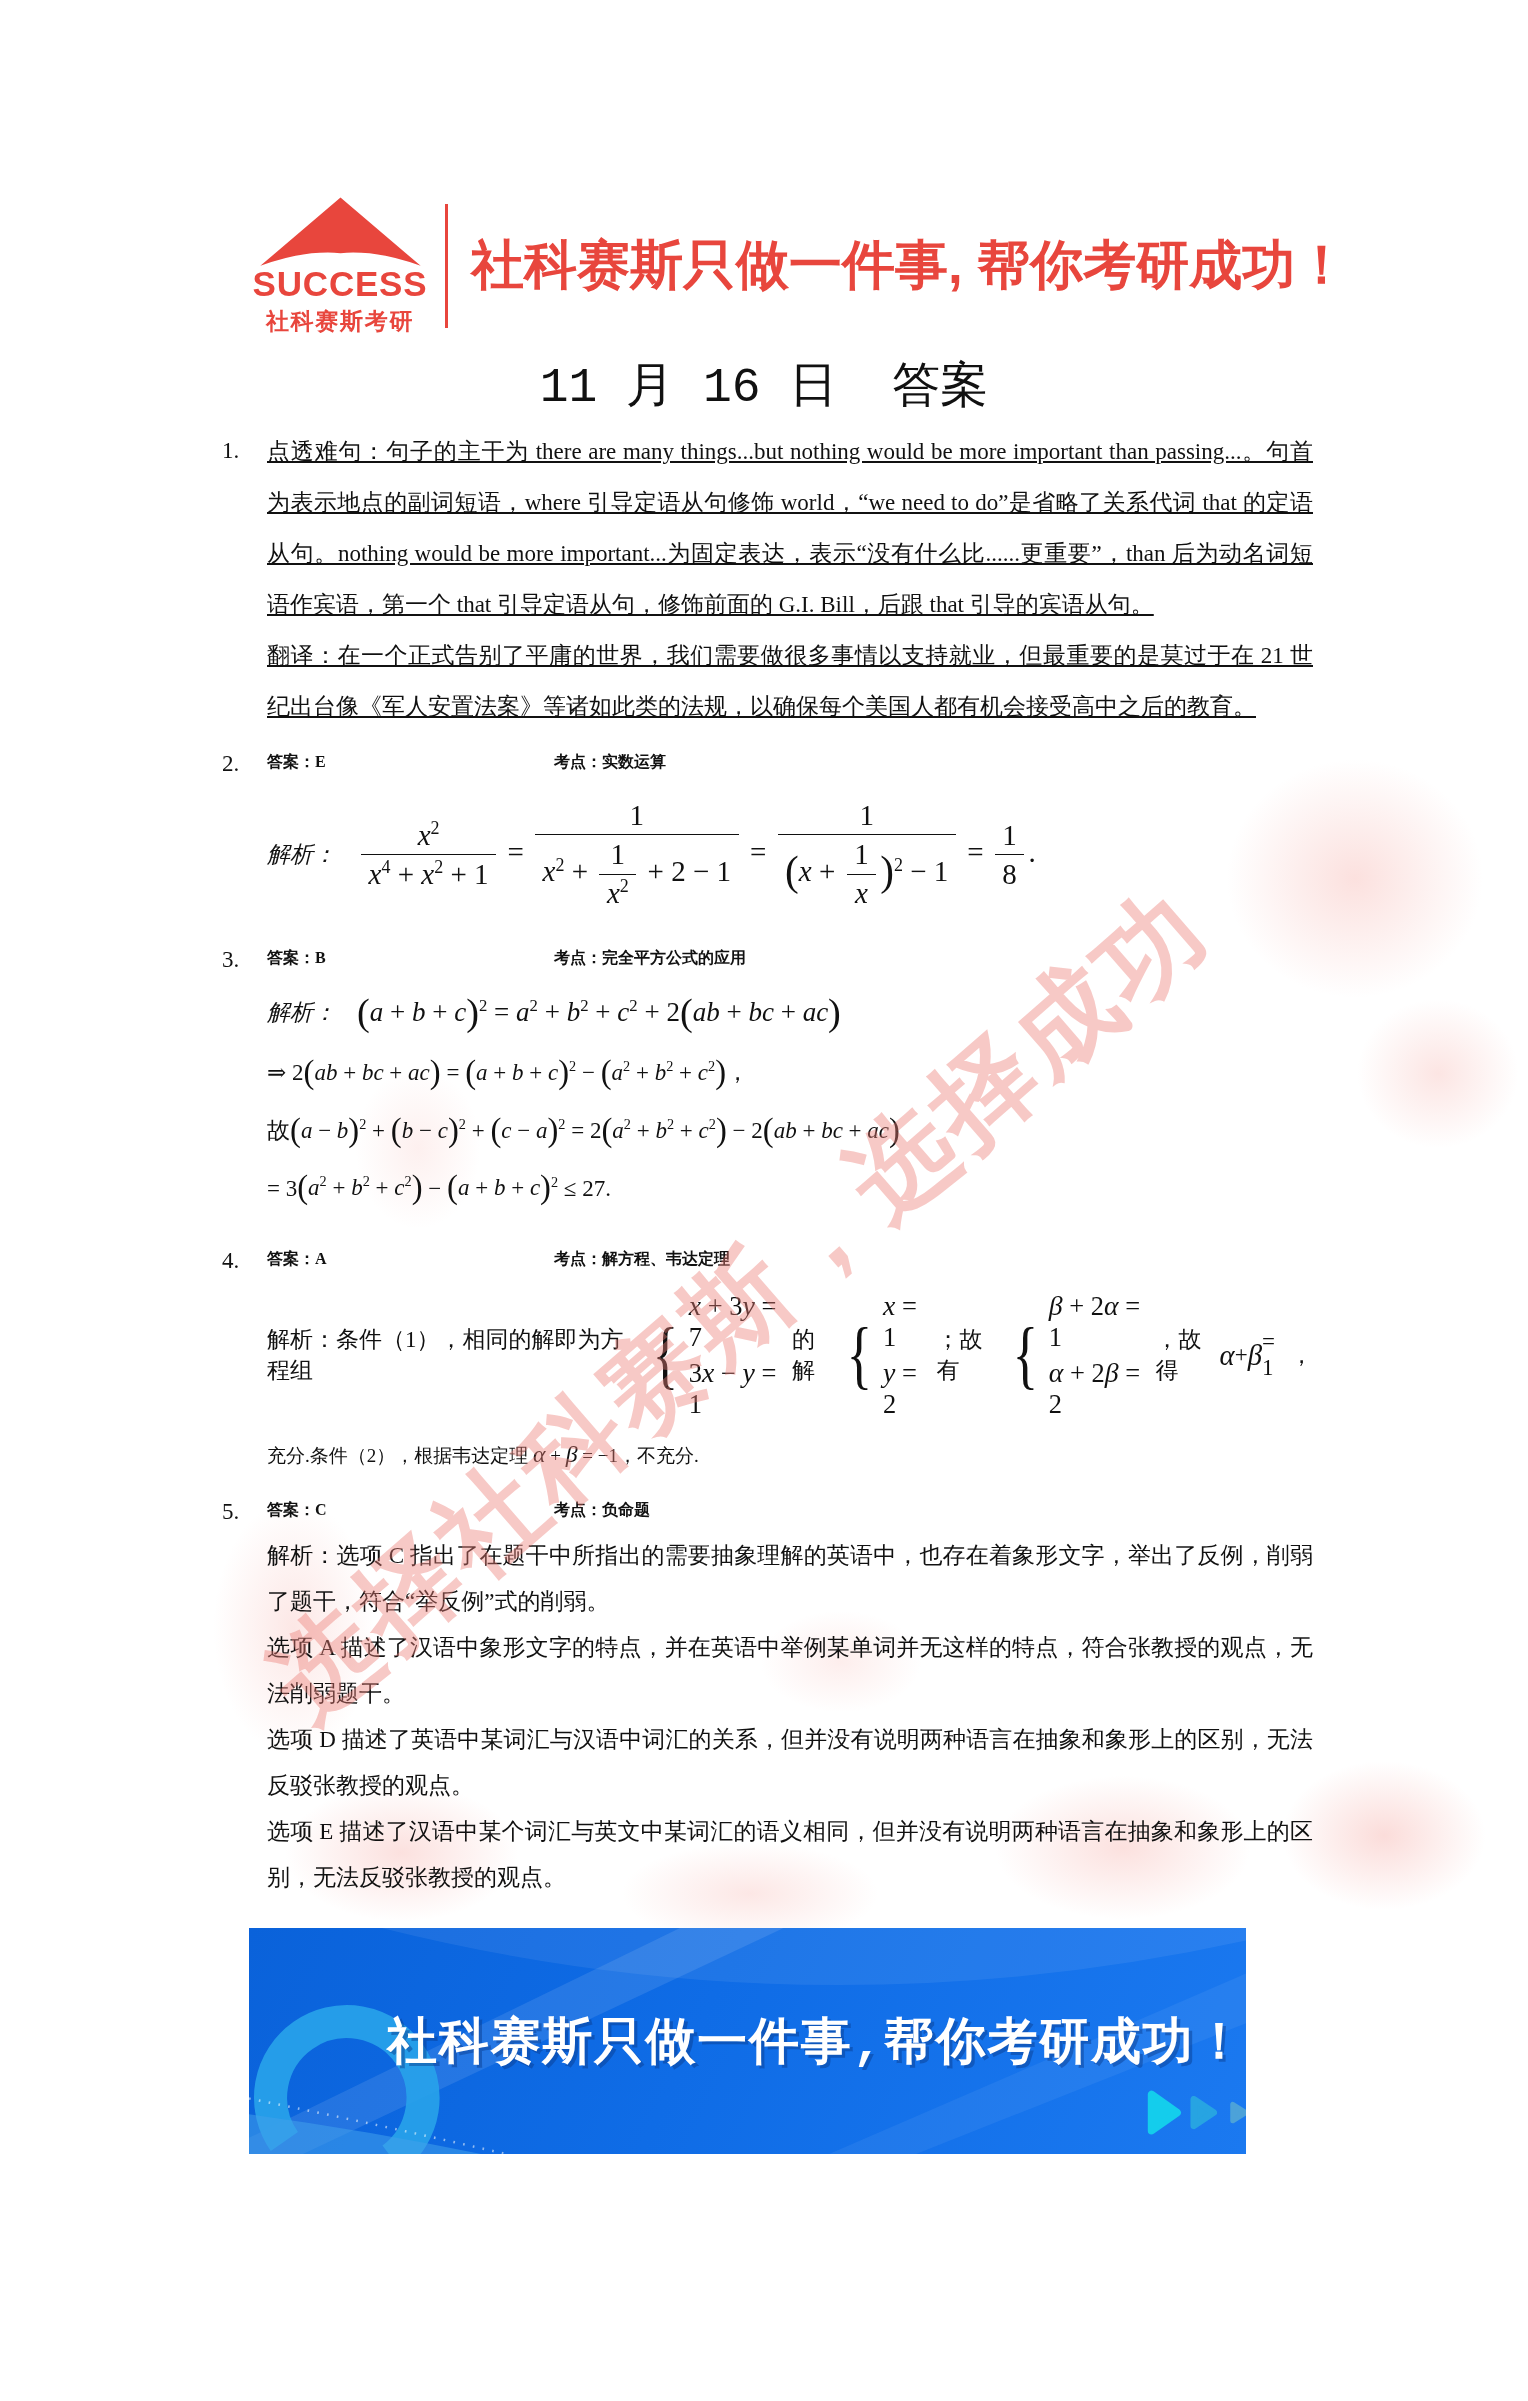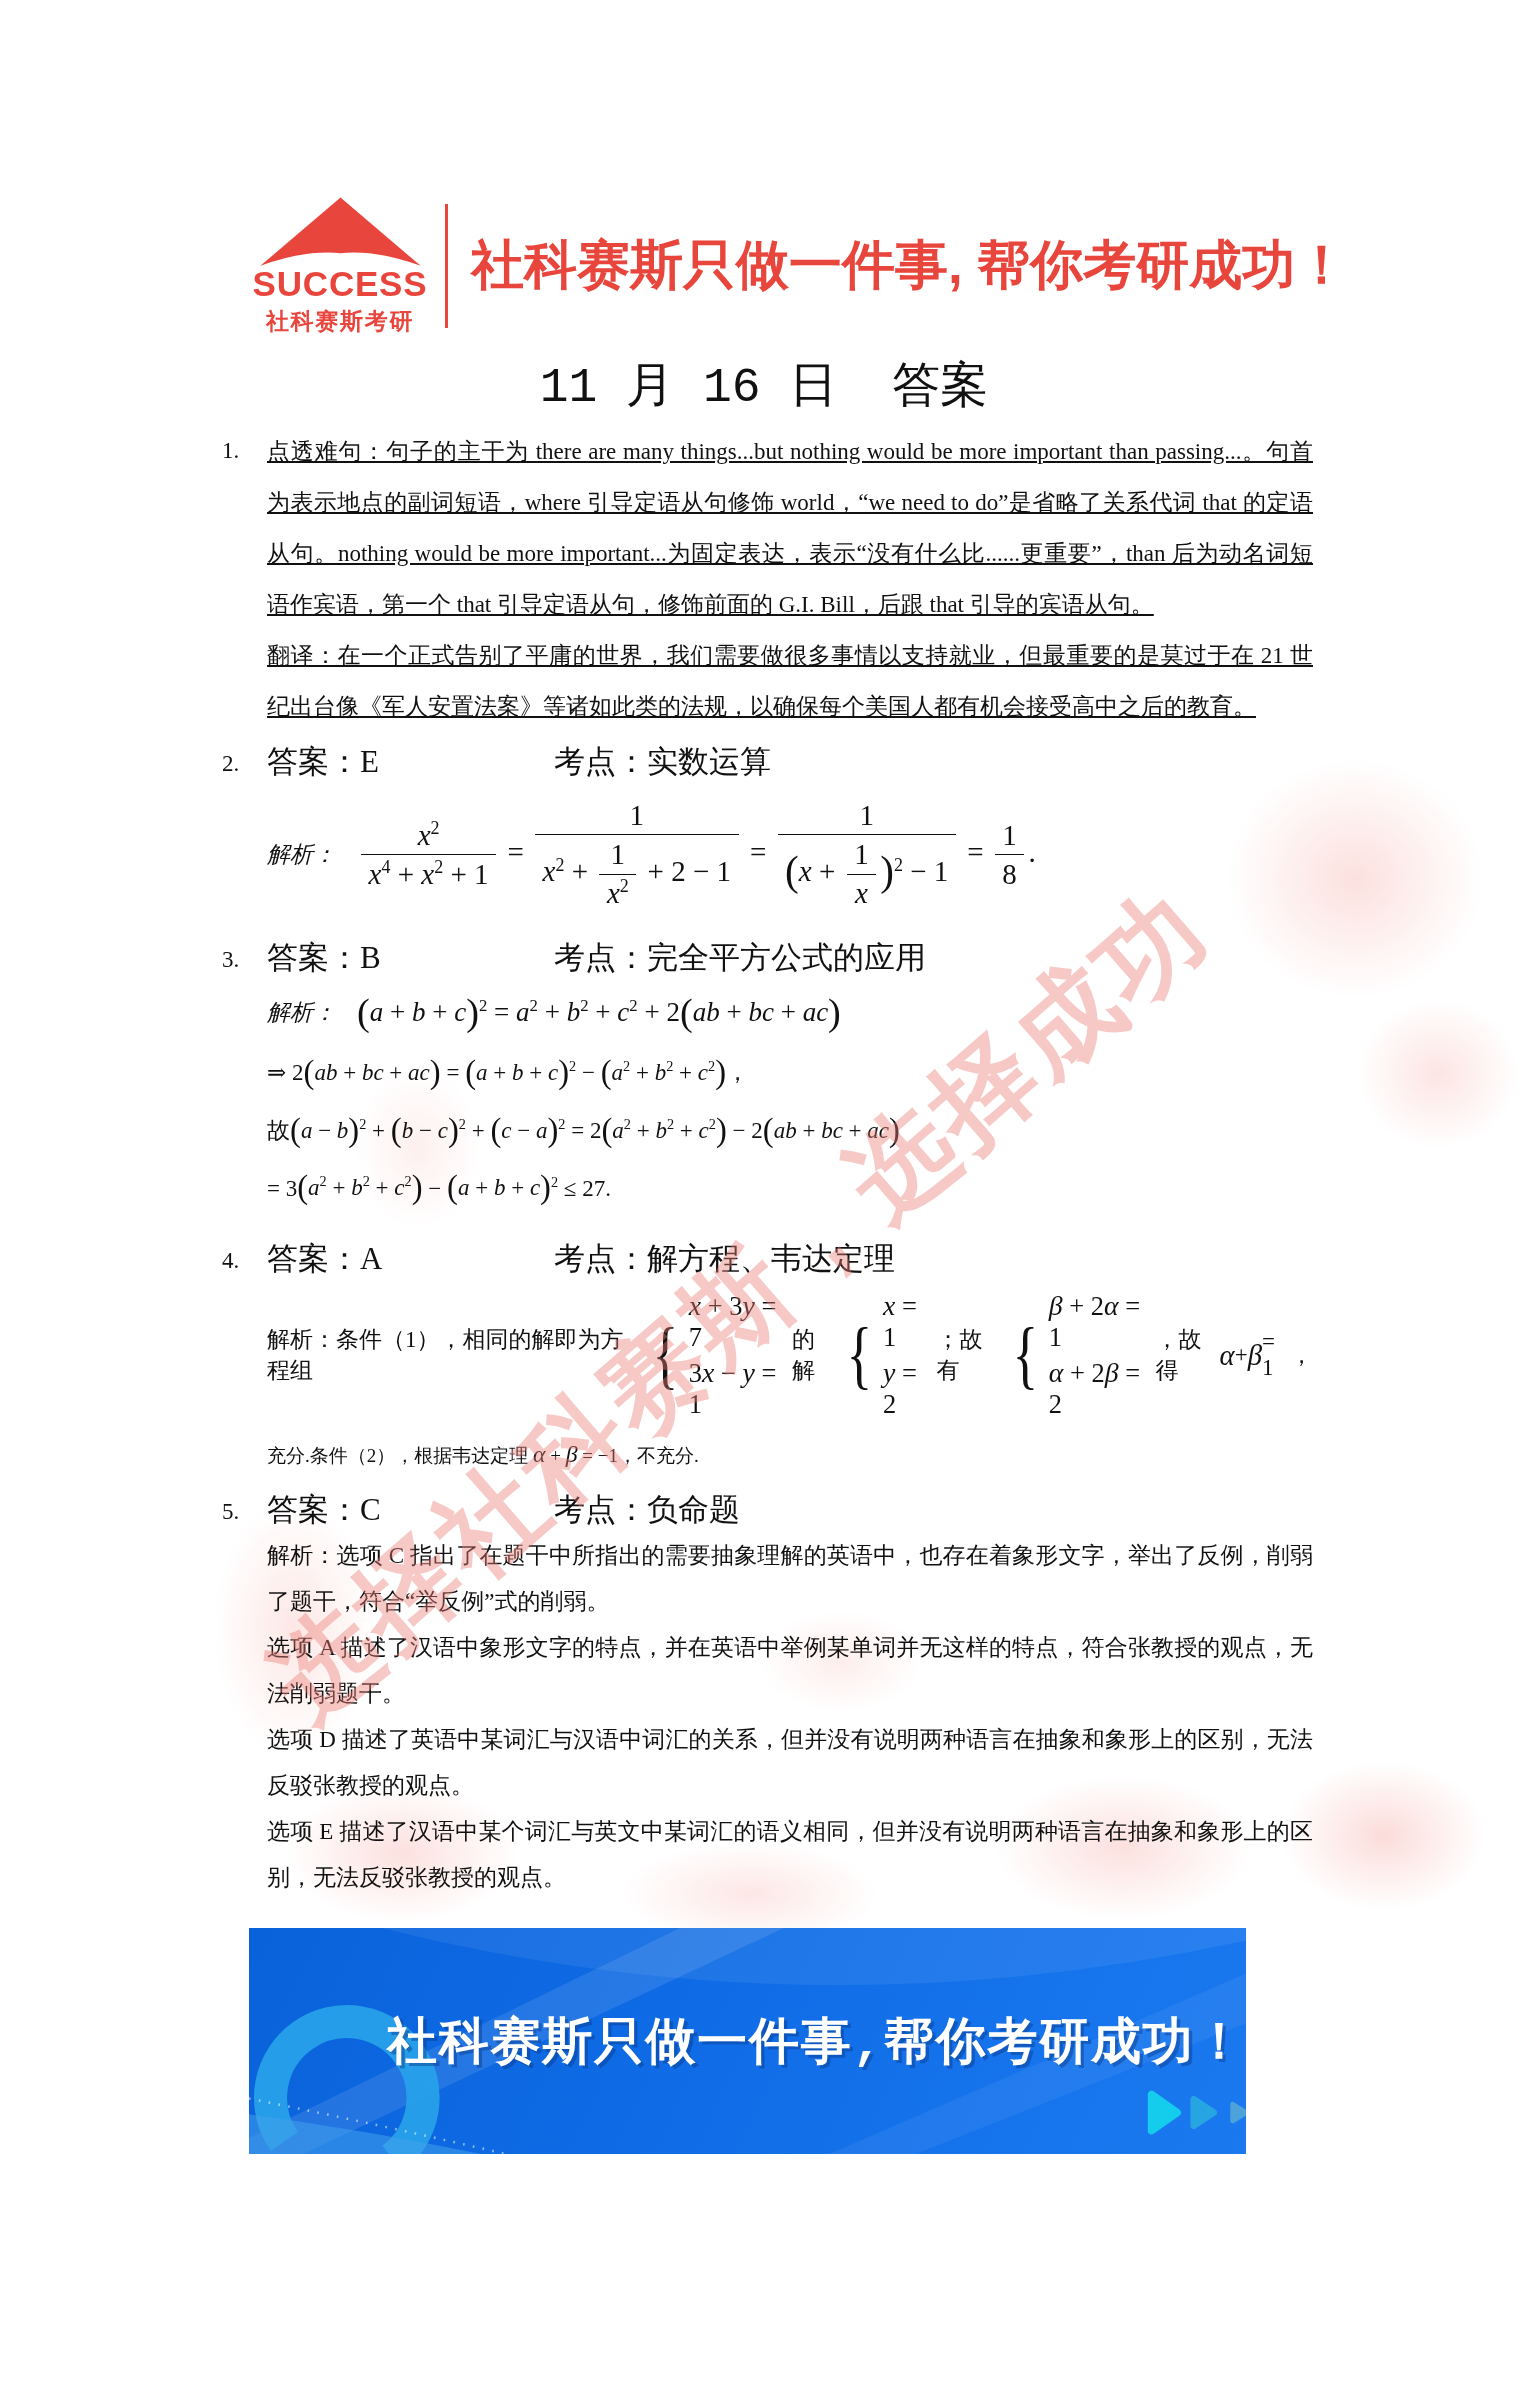--- a/index.html
+++ b/index.html
@@ -19,21 +19,21 @@
     color:var(--brand_red);white-space:nowrap;letter-spacing:0;}
   
   .title{position:absolute;top:353px;left:0;width:100%;text-align:center;font-size:48px;z-index:2;font-family:Liberation Mono, monospace;}
   .title .gap{display:inline-block;width:55px;}
   
   .content{position:absolute;left:222px;top:426px;width:1091px;z-index:2;}
   .item{display:flex;margin-bottom:6.6px;}
   .item .no{width:45px;flex:none;font-size:23px;line-height:50px;}
   .item .body{flex:1;font-size:23px;}
   .p1{line-height:51px;text-align:justify;margin:0;text-decoration:underline;}
-  .hdr-row{display:flex;font-size:31px;line-height:46px;}
+  .hdr-row{display:flex;font-size:16px;line-height:46px;font-weight:bold;}
   .hdr-row .ans{width:287px;flex:none;}
   
   .mflow{font-family:"Liberation Serif","DejaVu Serif",serif;}
   .mi{font-style:italic;}
   sup.ms{font-size:0.62em;line-height:0;}
   .frac{display:inline-block;vertical-align:middle;text-align:center;margin:0 4.1px;}
   .fnum{display:block;padding:0.8px 7.5px 2.5px;border-bottom:1.7px solid #111;}
   .fden{display:block;padding:2.5px 7.5px 0.8px;}
   .pgrp{white-space:nowrap;}
   .paren{font-size:1.42em;font-weight:300;vertical-align:-0.1em;line-height:1;}

